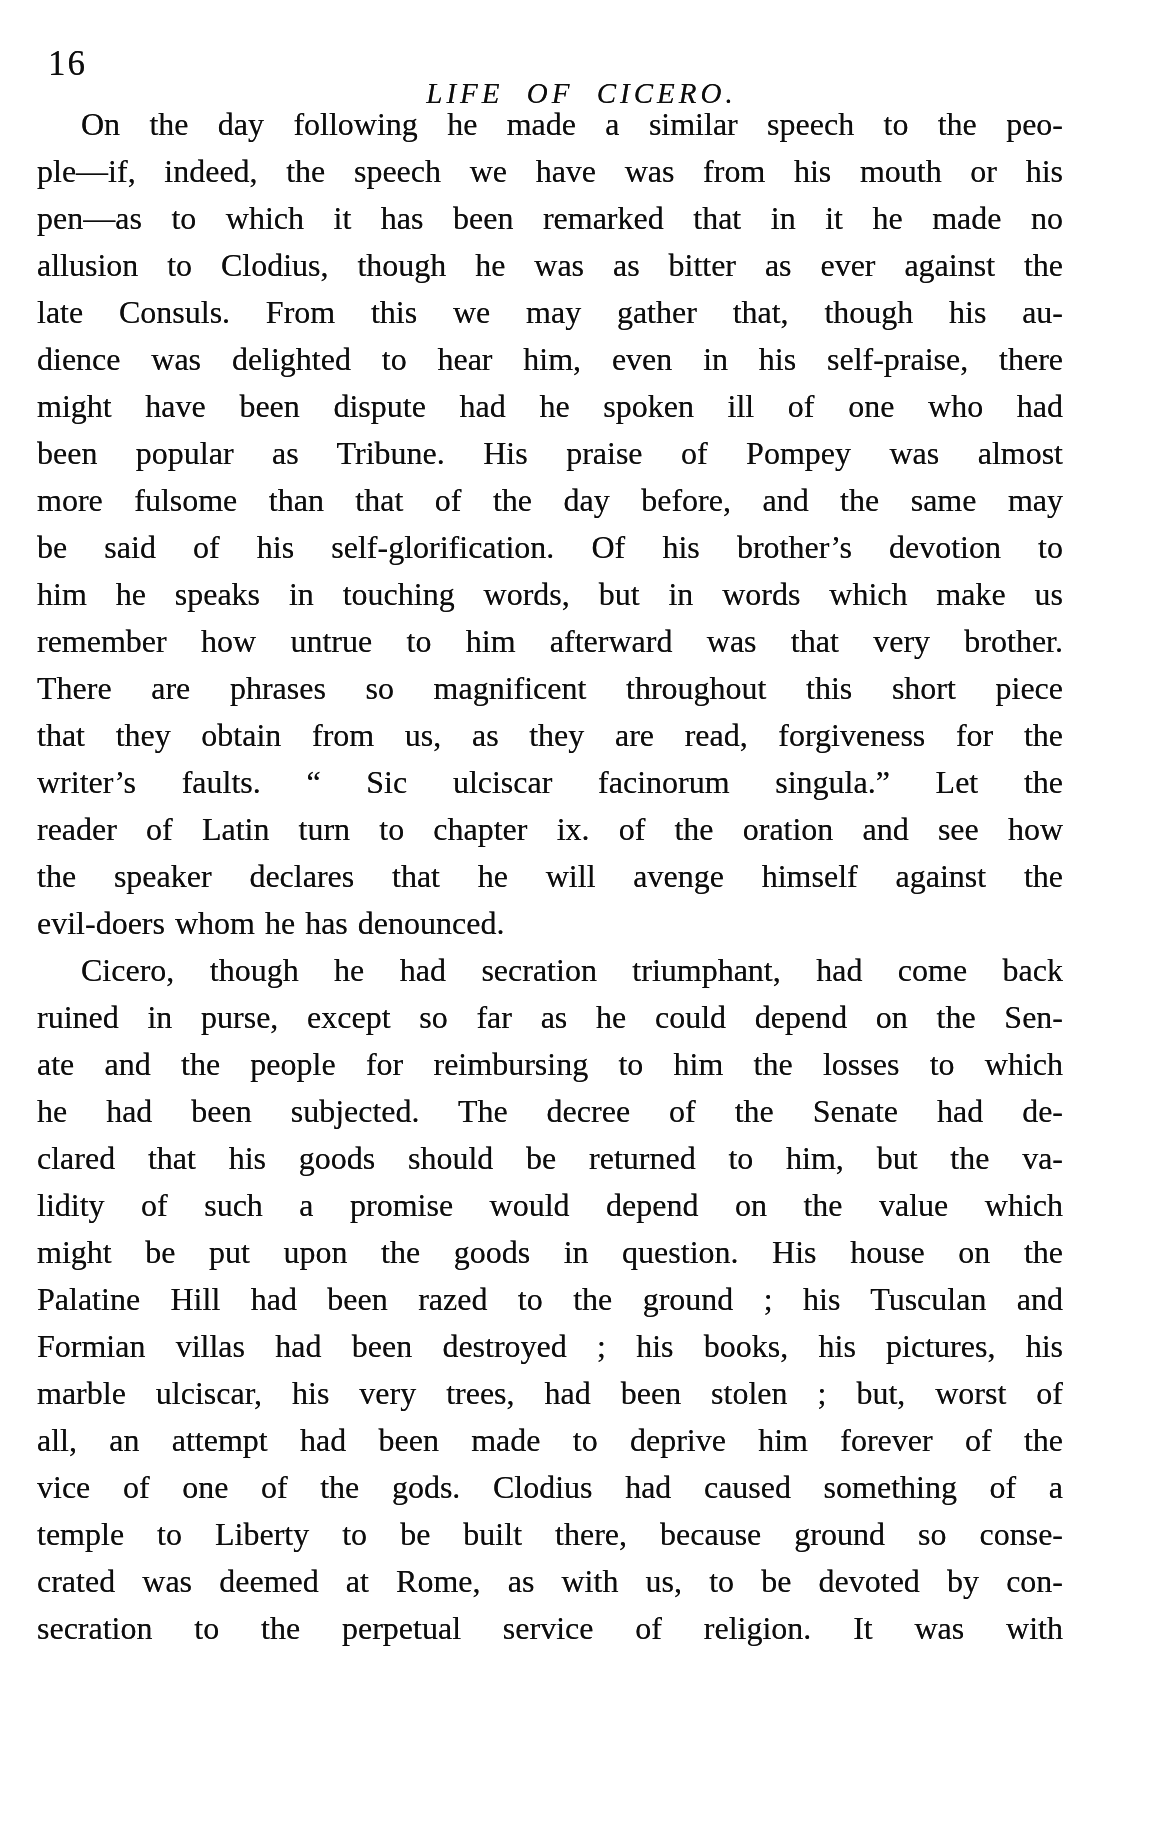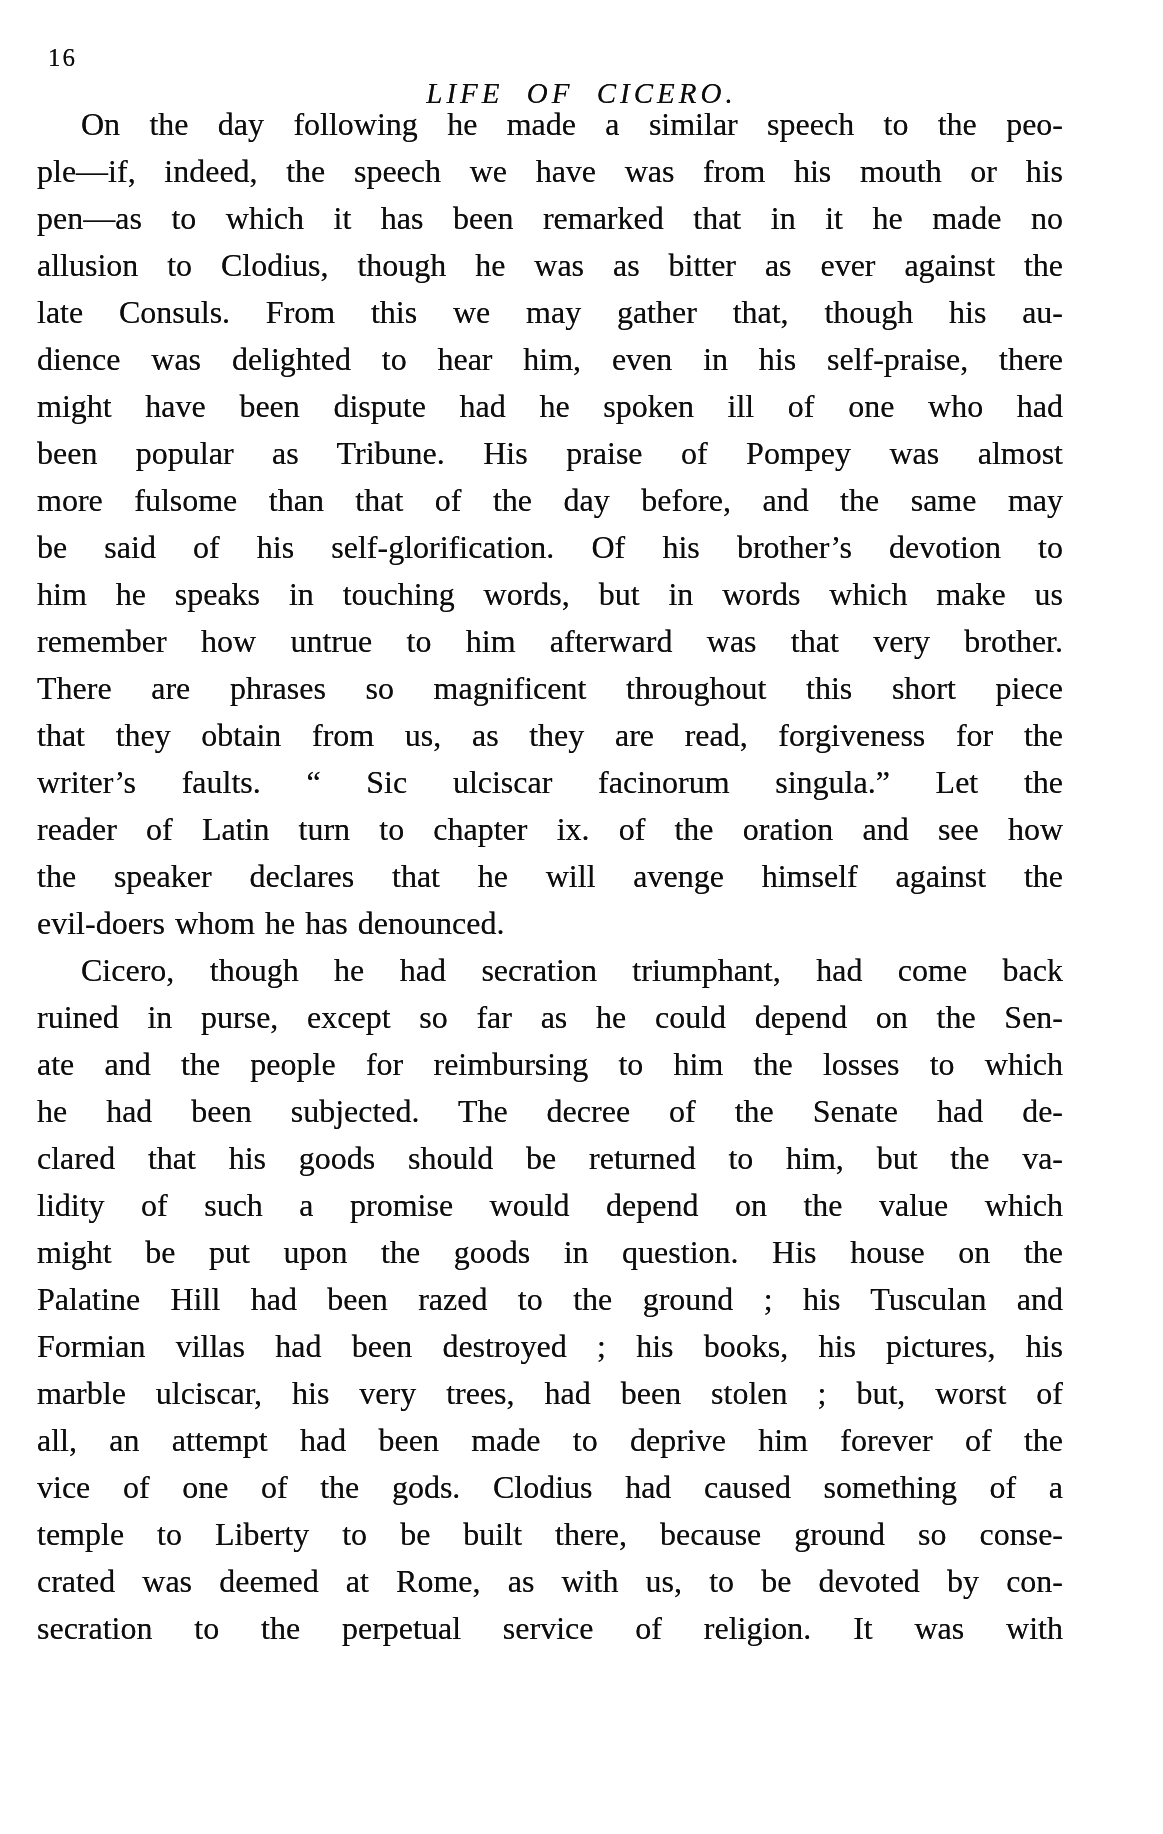--- a/index.html
+++ b/index.html
@@ -20,21 +20,21 @@
     position: absolute;
     top: 42px;
     left: 48px;
     width: 1067px;
     height: 40px;
   }
   .page-number {
     position: absolute;
     left: 0;
     top: 2px;
-    font-size: 25px;
+    font-size: 35px;
     letter-spacing: 2px;
     text-shadow: 0 0 0.6px rgba(0,0,0,0.75);
   }
   .running-title {
     position: absolute;
     left: 0;
     right: 0;
     top: 3px;
     text-align: center;
     font-style: italic;

